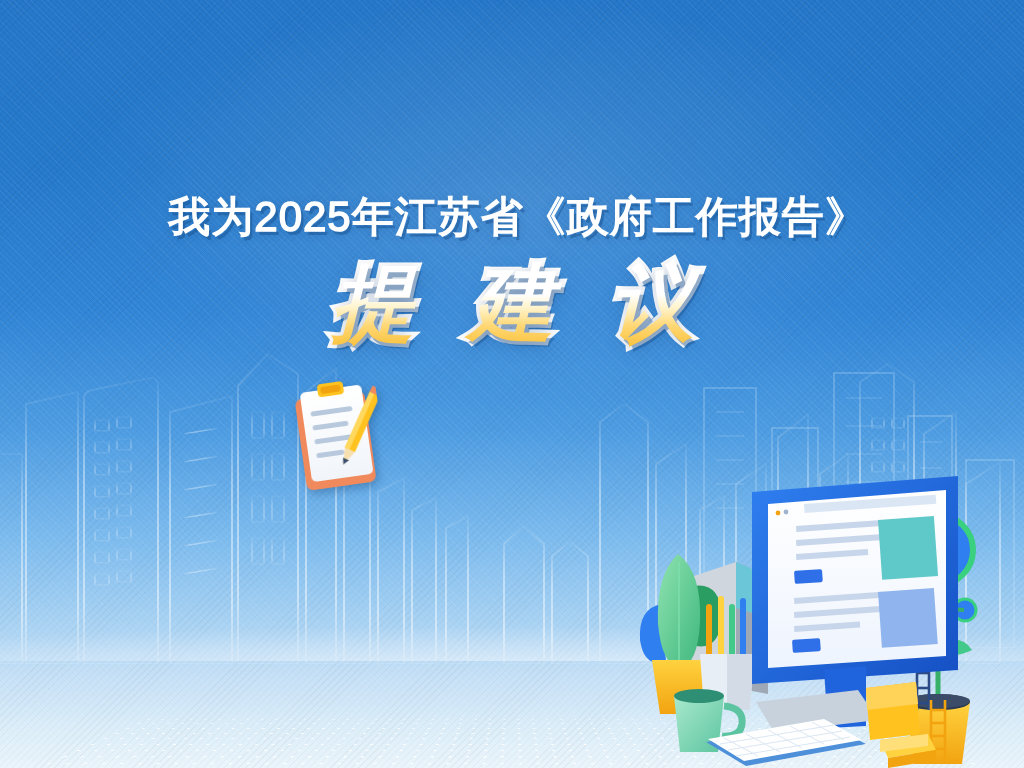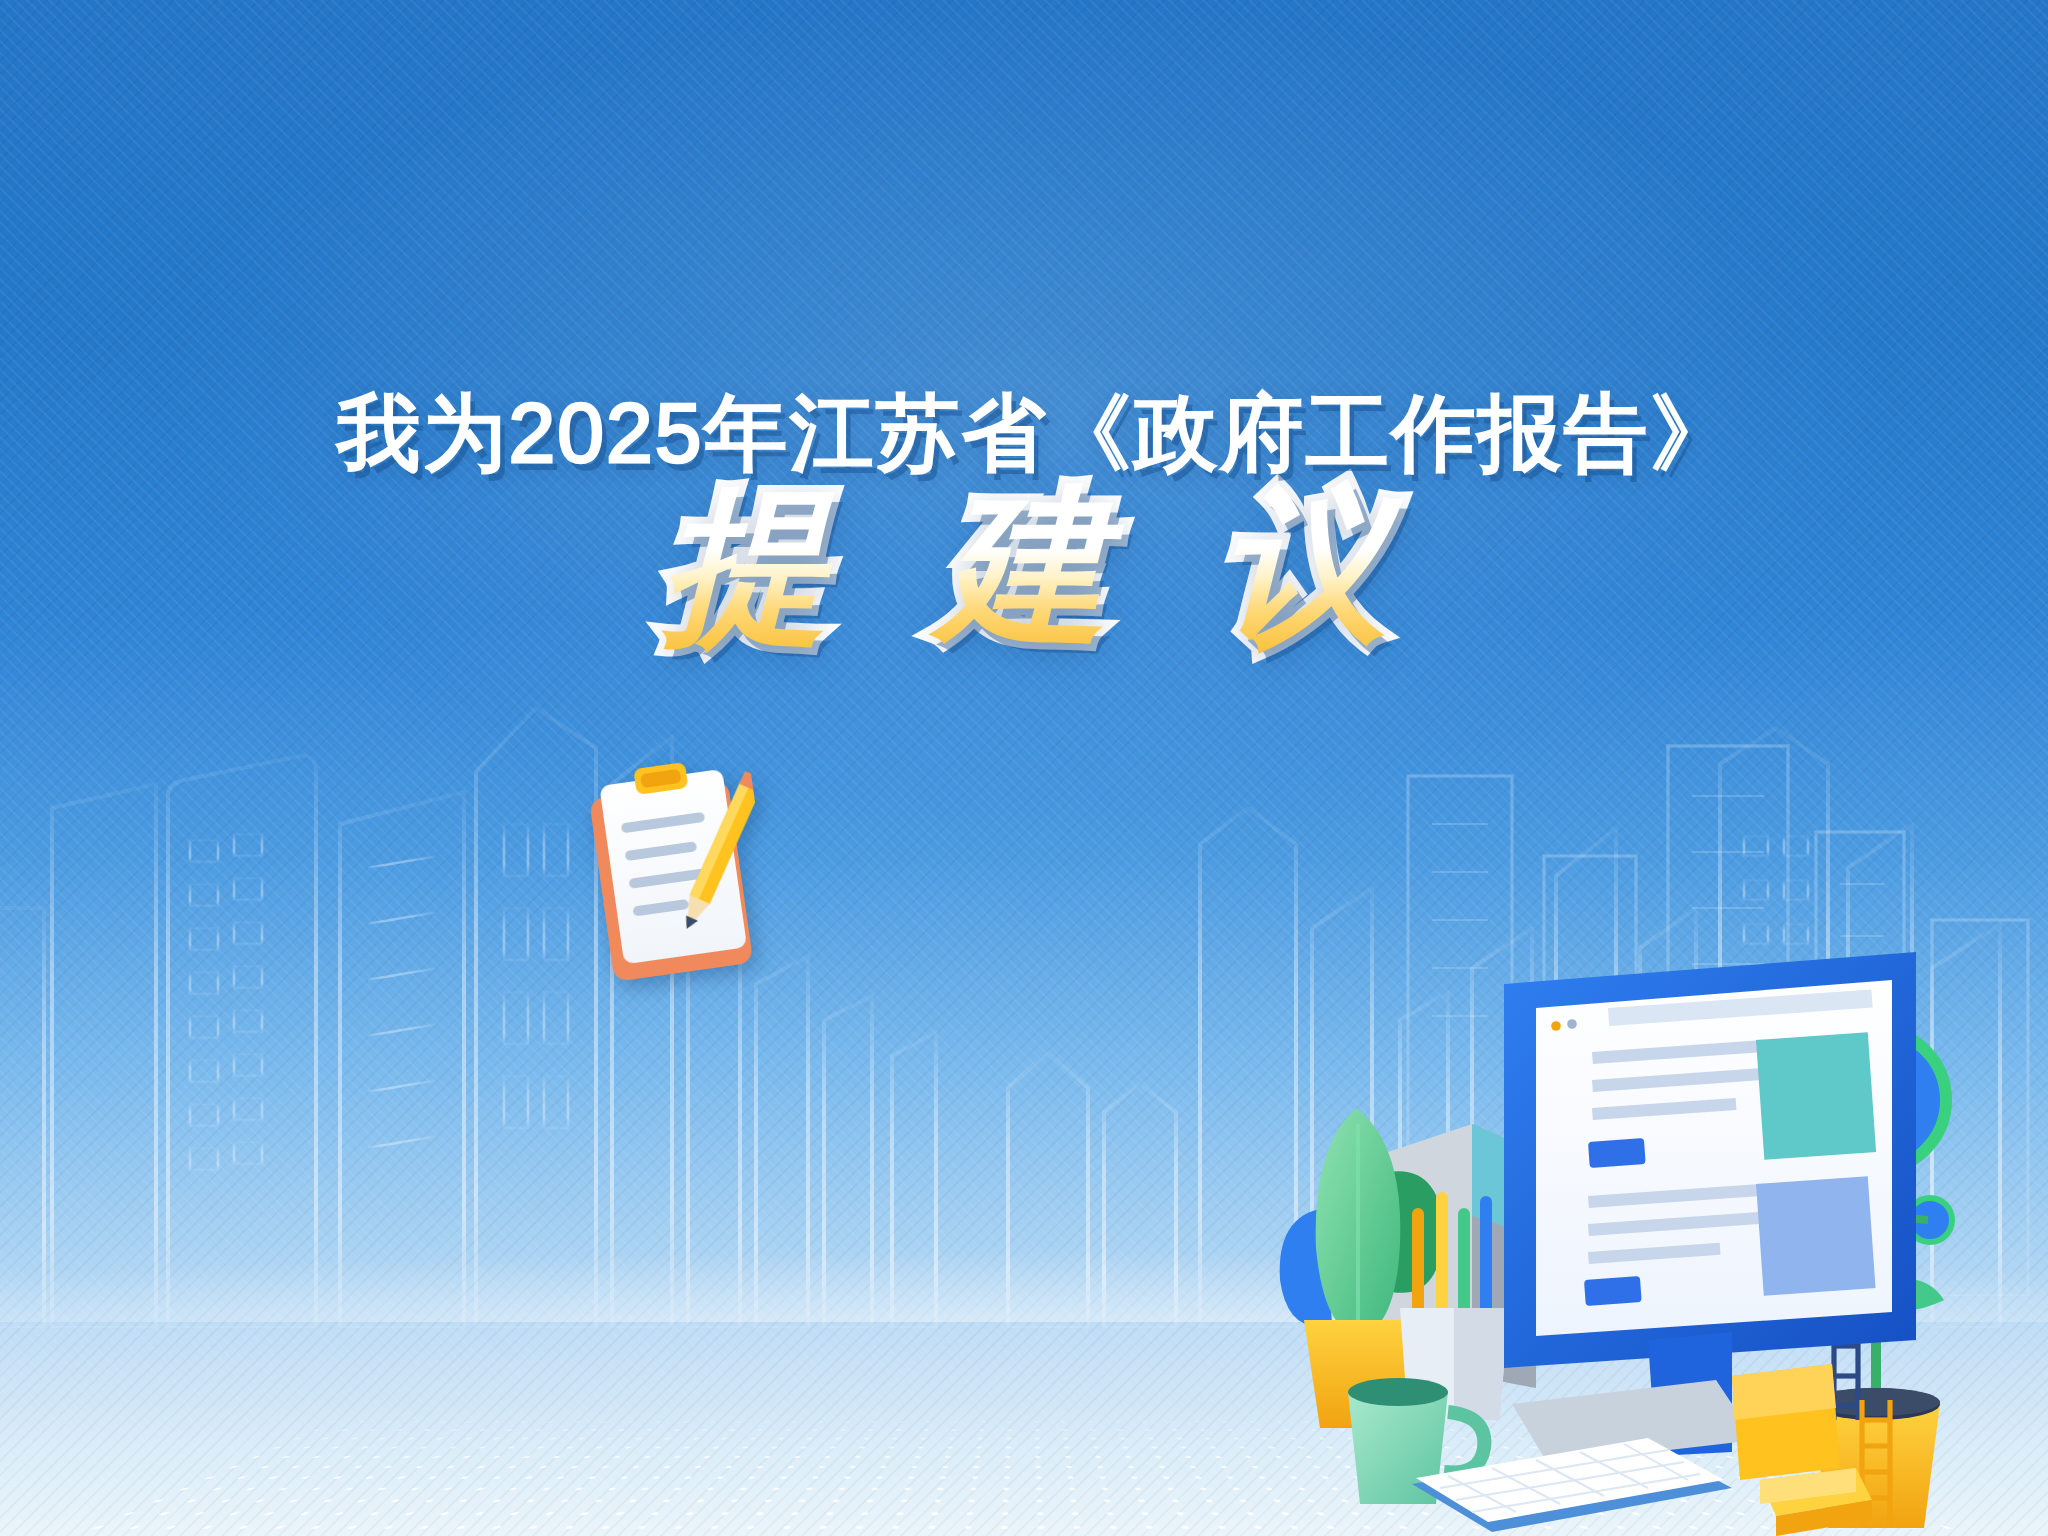--- a/index.html
+++ b/index.html
@@ -98,20 +98,21 @@
     line-height:1.02;
     white-space:nowrap;
     text-shadow:
         3px 4px 0 rgba(23,78,140,.45),
         0 2px 10px rgba(12,56,110,.30);
     padding-left: 12px;
     -webkit-text-stroke:1.5px #ffffff;
   }
   .title-line2-wrap {
     position:relative;
+    margin-top:20px;
     height:118px;
   }
   .title-line2 {
     position:relative;
     display:inline-block;
     font-size:84px;
     font-weight:bold;
     letter-spacing:16px;
     line-height:1.05;
     padding-left:16px;

